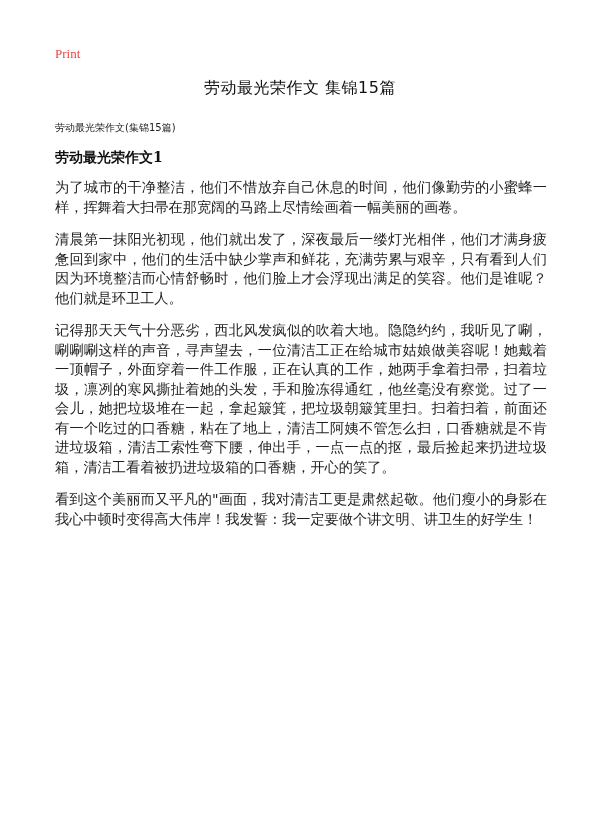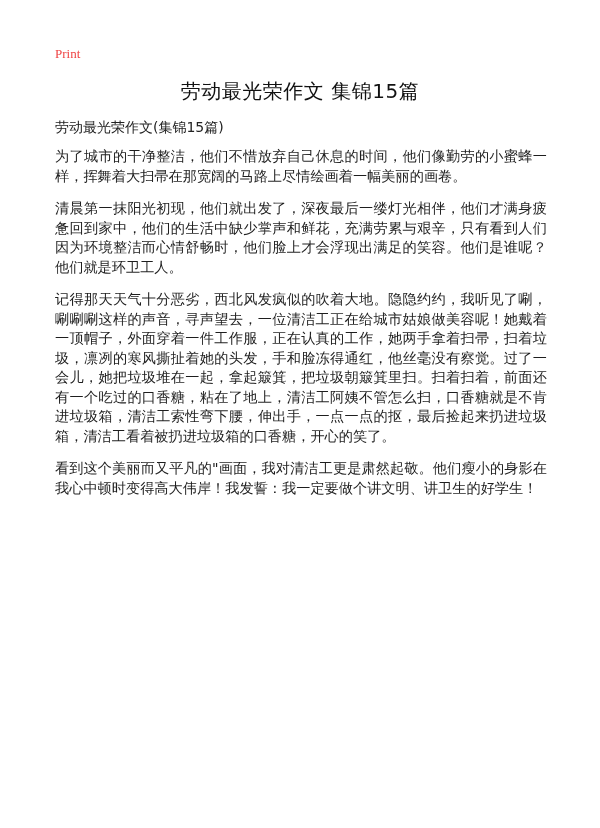--- a/index.html
+++ b/index.html
@@ -22,34 +22,34 @@
       font-family: "Liberation Serif", "DejaVu Serif", serif;
       font-size: 13px;
       color: #ef4444;
     }
     .doc-title {
       position: absolute;
       left: 0;
       width: 600px;
       top: 78px;
       text-align: center;
-      font-size: 20px;
+      font-size: 16px;
       color: #111;
       letter-spacing: 0.5px;
       margin: 0;
       font-weight: normal;
     }
     .content {
       position: absolute;
       left: 55px;
       top: 118px;
       width: 492px;
     }
     .subtitle {
-      font-size: 14px;
+      font-size: 10px;
       line-height: 19px;
       margin: 0 0 10px 0;
       color: #222;
     }
     .para {
       font-size: 14.2px;
       line-height: 19.5px;
       margin: 0 0 13px 0;
       color: #1e1e1e;
       text-align: justify;
@@ -69,19 +69,20 @@
 
 <div class="print-label">Print</div>
 
 <h1 class="doc-title">劳动最光荣作文 集锦15篇</h1>
 
 <div class="content">
   <p class="subtitle">劳动最光荣作文(集锦15篇)</p>
 
 
   <div>
+    <h2 class="section-heading">劳动最光荣作文1</h2>
     <p class="para">为了城市的干净整洁，他们不惜放弃自己休息的时间，他们像勤劳的小蜜蜂一样，挥舞着大扫帚在那宽阔的马路上尽情绘画着一幅美丽的画卷。</p>
     <p class="para">清晨第一抹阳光初现，他们就出发了，深夜最后一缕灯光相伴，他们才满身疲惫回到家中，他们的生活中缺少掌声和鲜花，充满劳累与艰辛，只有看到人们因为环境整洁而心情舒畅时，他们脸上才会浮现出满足的笑容。他们是谁呢？他们就是环卫工人。</p>
     <p class="para">记得那天天气十分恶劣，西北风发疯似的吹着大地。隐隐约约，我听见了唰，唰唰唰这样的声音，寻声望去，一位清洁工正在给城市姑娘做美容呢！她戴着一顶帽子，外面穿着一件工作服，正在认真的工作，她两手拿着扫帚，扫着垃圾，凛冽的寒风撕扯着她的头发，手和脸冻得通红，他丝毫没有察觉。过了一会儿，她把垃圾堆在一起，拿起簸箕，把垃圾朝簸箕里扫。扫着扫着，前面还有一个吃过的口香糖，粘在了地上，清洁工阿姨不管怎么扫，口香糖就是不肯进垃圾箱，清洁工索性弯下腰，伸出手，一点一点的抠，最后捡起来扔进垃圾箱，清洁工看着被扔进垃圾箱的口香糖，开心的笑了。</p>
     <p class="para">看到这个美丽而又平凡的"画面，我对清洁工更是肃然起敬。他们瘦小的身影在我心中顿时变得高大伟岸！我发誓：我一定要做个讲文明、讲卫生的好学生！</p>
   </div>
 
 </div>
 
 </body></html>

